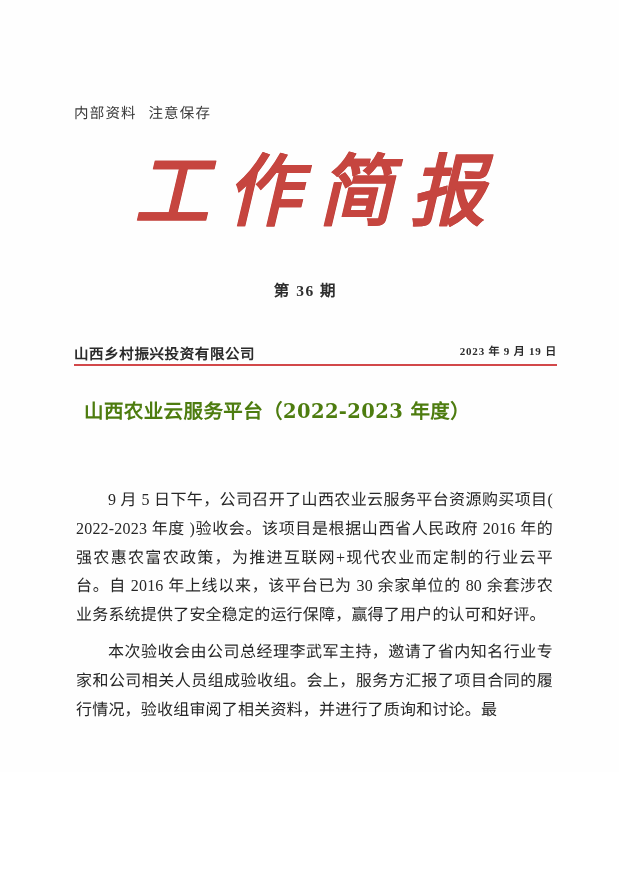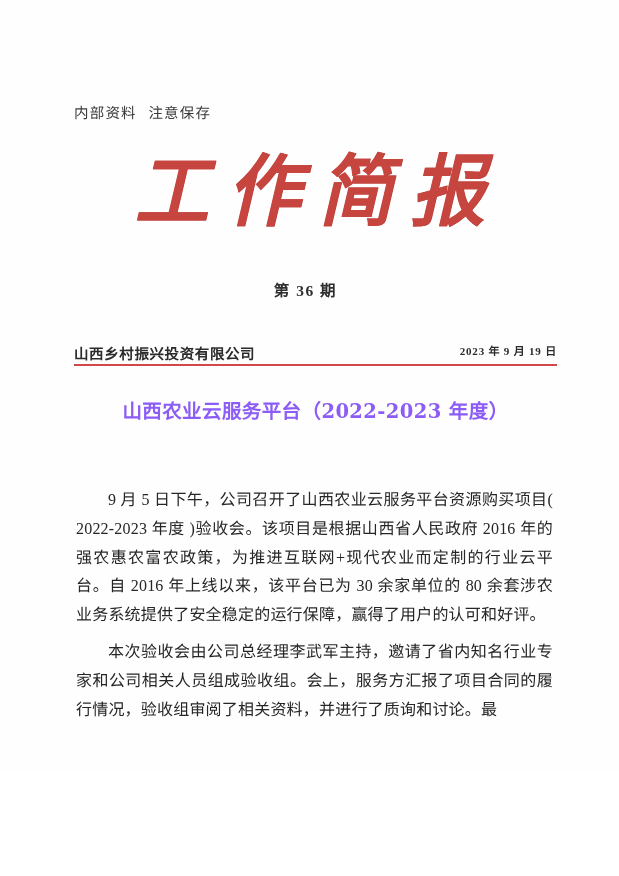--- a/index.html
+++ b/index.html
@@ -97,27 +97,26 @@
     height: 2px;
     background: #d2484a;
   }
 
   
   .headline {
     position: absolute;
     left: 84px;
     right: 72px;
     top: 396px;
-    text-align: center;
     font-family: "DejaVu Serif", "Liberation Serif", serif;
     font-size: 19.5px;
     font-weight: 700;
     line-height: 1.62;
     letter-spacing: 0.4px;
-    color: #8b5cf6;
+    color: #4d7c0f;
   }
   .headline-line { display: block; }
 
   .article-body {
     position: absolute;
     left: 76px;
     right: 66px;
     top: 486px;
   }
   .paragraph {

